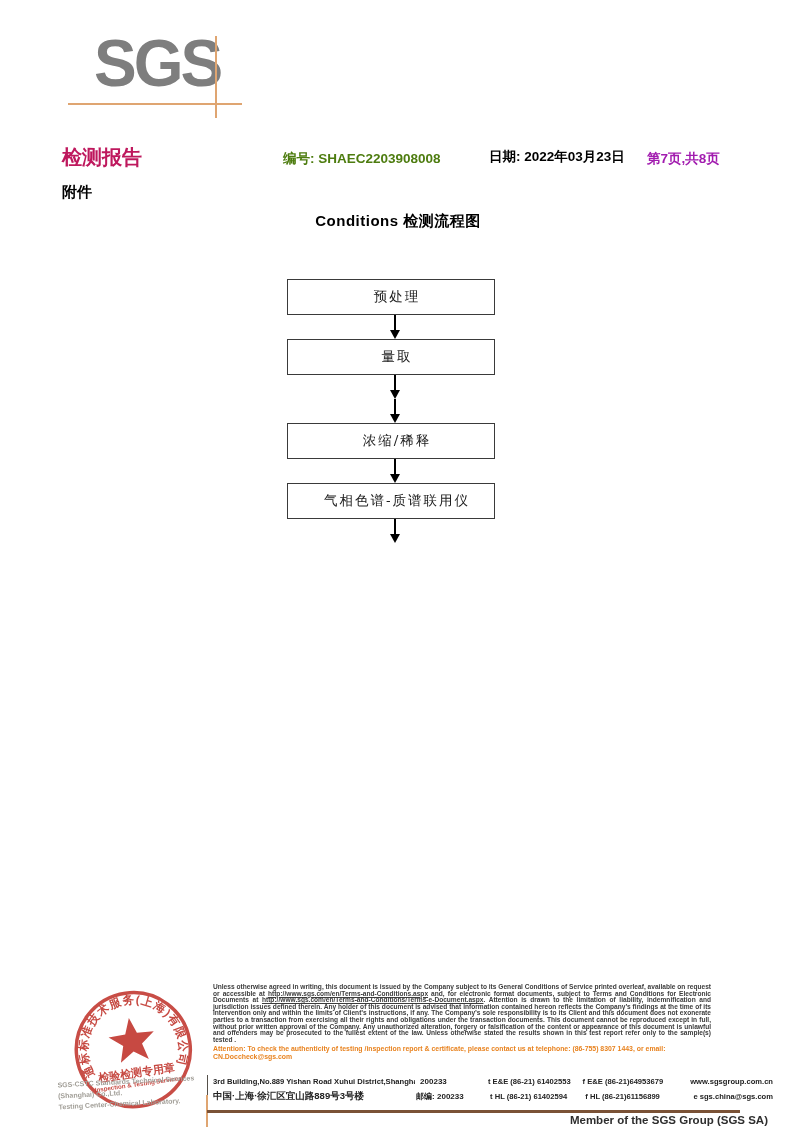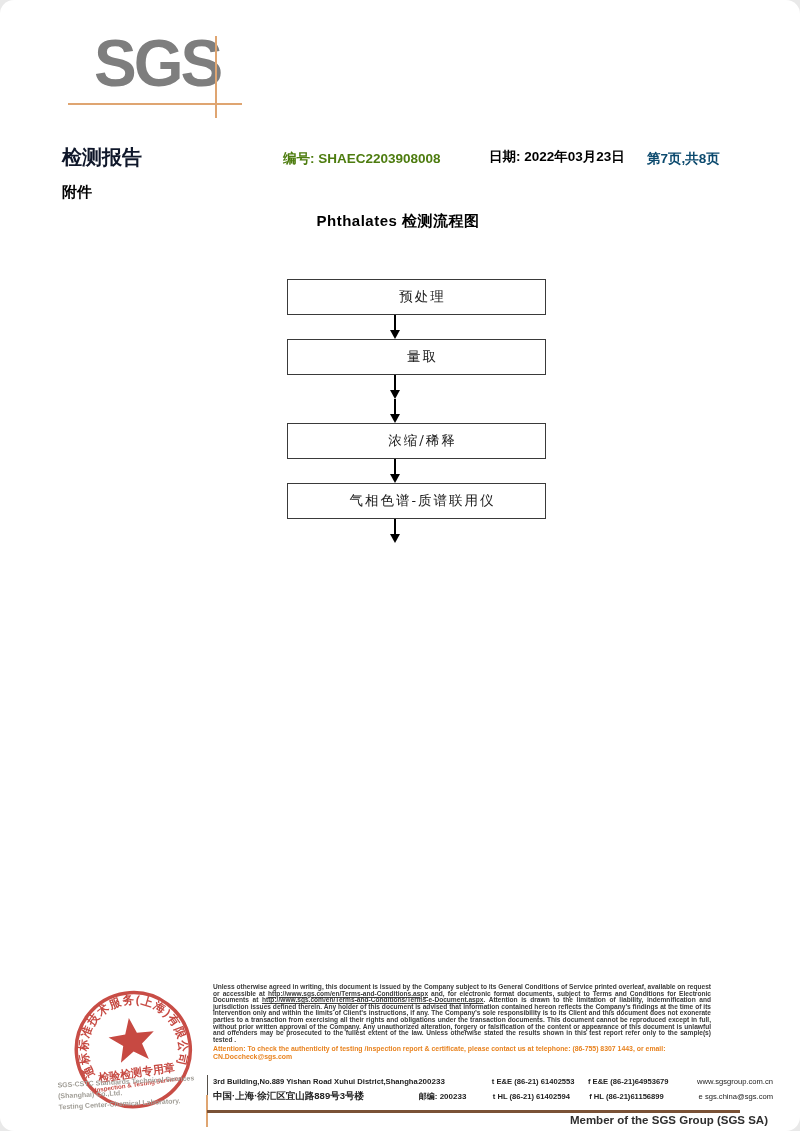--- a/index.html
+++ b/index.html
@@ -1,42 +1,42 @@
 <!DOCTYPE html>
 <html><head>
 <meta charset="utf-8">
 <style>
   * { margin:0; padding:0; box-sizing:border-box; }
   html,body { background:#e9e9e9; }
   body { font-family:"Liberation Sans", sans-serif; }
   .page {
     position:relative; width:800px; height:1131px; margin:0 auto;
-    background:#ffffff; overflow:hidden; color:#111;border-radius:14px;
+    background:#ffffff; overflow:hidden; color:#111;
   }
   
   .logo-text {
     position:absolute; left:94px; top:26px;
     font-family:"Liberation Sans", sans-serif;
     font-weight:bold; font-size:64px; letter-spacing:-3px;
     color:#7e7e7e; transform:scaleY(1.04);
   }
   .logo-hline { position:absolute; left:68px; top:103px; width:174px; height:2px; background:#dfa571; }
   .logo-vline { position:absolute; left:215px; top:36px; width:2px; height:82px; background:#dfa571; }
   
-  .doc-title { position:absolute; left:62px; top:144px; font-size:20px; font-weight:bold; color:#0f172a; }
+  .doc-title { position:absolute; left:62px; top:144px; font-size:20px; font-weight:bold; color:#be185d; }
   .hdr-no    { position:absolute; left:283px; top:150px; font-size:13.5px; font-weight:bold; color:#4d7c0f; }
   .hdr-date  { position:absolute; left:489px; top:148px; font-size:13.5px; font-weight:bold; color:#000; }
-  .hdr-page  { position:absolute; left:647px; top:150px; font-size:13.5px; font-weight:bold; color:#0c4a6e; }
+  .hdr-page  { position:absolute; left:647px; top:150px; font-size:13.5px; font-weight:bold; color:#a21caf; }
   .attachment{ position:absolute; left:62px; top:183px; font-size:15px; font-weight:bold; color:#000; }
   .flow-title{ position:absolute; left:0; top:212px; width:796px; text-align:center;
                font-size:15px; font-weight:bold; color:#000; letter-spacing:.5px; }
   
   .flowchart { position:absolute; left:287px; top:279px; width:216px; }
   .flow-box {
-    width:259px; height:36px; border:1px solid #3a3a3a; background:#fff;
+    width:208px; height:36px; border:1px solid #3a3a3a; background:#fff;
     display:flex; align-items:center; justify-content:center;
     font-family:"DejaVu Serif", serif; font-size:13.5px; color:#1a1a1a; letter-spacing:2px;padding-left:12px;
   }
   .arrow-wrap { height:24px; display:flex; flex-direction:column; align-items:center; }
   .arrow-line { width:2px; flex:1 1 auto; background:#000; }
   .arrow-head { width:0; height:0; border-left:5px solid transparent;
                 border-right:5px solid transparent; border-top:9px solid #000; }
   
   .stamp { position:absolute; left:60px; top:971px; width:154px; height:138px; transform:rotate(-8deg); }
   .stamp-company {
@@ -53,44 +53,44 @@
   .attn {
     margin-top:2px; font-size:6.9px; line-height:7.2px; font-weight:bold;
     color:#e8821e; text-align:left;
   }
   
   .addr-sep  { position:absolute; left:207px; top:1075px; width:1px; height:27px; background:#55504a; }
   .addr-wrap { position:absolute; left:213px; top:1077px; width:560px; }
   .addr-row  { display:flex; align-items:baseline; height:13px; white-space:nowrap; }
   .addr-row .a-address { width:207px; font-size:7.6px; font-weight:bold; color:#222; overflow:hidden; }
   .addr-row.cn .a-address { font-size:9.5px; }
-  .addr-row .a-post { width:38px;  font-size:8px;  font-weight:bold; color:#222; }
+  .addr-row .a-post { width:38px;  font-size:8px;  font-weight:bold; color:#222;text-align:center; }
   .addr-row .a-tel  { width:97px;  font-size:7.6px; font-weight:bold; color:#222;margin-left:36px; }
   .addr-row .a-fax  { width:98px;  font-size:7.6px; font-weight:bold; color:#222; }
-  .addr-row .a-site { font-size:7.6px; font-weight:normal; color:#222;margin-left:12px; }
+  .addr-row .a-site { font-size:7.6px; font-weight:bold; color:#222;margin-left:12px; }
   .bottom-line { position:absolute; left:207px; top:1110px; width:533px; height:3px; background:#7a5236; }
   .bottom-vline{ position:absolute; left:206px; top:1095px; width:2px; height:32px; background:#dfa571; }
   .member { position:absolute; right:32px; top:1114px; font-size:11.5px; font-weight:bold; color:#2e2e2e; }
 </style>
 </head>
 <body>
 
 <div class="page">
 
   <div class="logo-text">SGS</div>
   <div class="logo-hline"></div>
   <div class="logo-vline"></div>
 
   <div class="doc-title">检测报告</div>
   <div class="hdr-no">编号: SHAEC2203908008</div>
   <div class="hdr-date">日期: 2022年03月23日</div>
   <div class="hdr-page">第7页,共8页</div>
   <div class="attachment">附件</div>
 
-  <div class="flow-title">Phthalates 检测流程图</div>
+  <div class="flow-title">Conditions 检测流程图</div>
 
   <div class="flowchart">
     <div class="flow-step">
         <div class="flow-box">预处理</div>
         <div class="arrow-wrap">
           <div class="arrow-line"></div>
           <div class="arrow-head"></div>
         </div>
       </div>
       <div class="flow-step">

